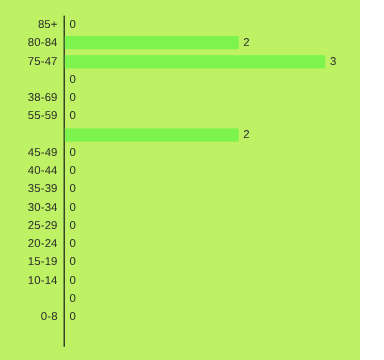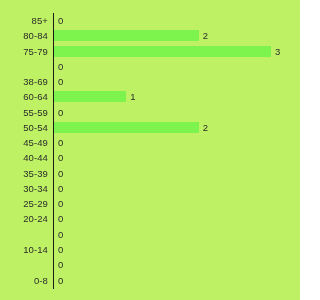--- a/index.html
+++ b/index.html
@@ -86,52 +86,44 @@
           </div>
         </div>
         <div class="row">
           <div class="cat-label">80-84</div>
           <div class="bar-area">
             <div class="bar" style="width: 144.667px; background: rgb(125, 244, 78);"></div>
             <div class="val-label" style="left: 148.667px;">2</div>
           </div>
         </div>
         <div class="row">
-          <div class="cat-label">75-79</div>
+          <div class="cat-label">75-47</div>
           <div class="bar-area">
             <div class="bar" style="width: 217px; background: rgb(125, 244, 78);"></div>
             <div class="val-label" style="left: 221px;">3</div>
           </div>
         </div>
         <div class="row">
           <div class="bar-area">
             <div class="val-label" style="left: 4px;">0</div>
           </div>
         </div>
         <div class="row">
           <div class="cat-label">38-69</div>
           <div class="bar-area">
             <div class="val-label" style="left: 4px;">0</div>
           </div>
         </div>
         <div class="row">
-          <div class="cat-label">60-64</div>
-          <div class="bar-area">
-            <div class="bar" style="width: 72.3333px; background: rgb(125, 244, 78);"></div>
-            <div class="val-label" style="left: 76.3333px;">1</div>
-          </div>
-        </div>
-        <div class="row">
           <div class="cat-label">55-59</div>
           <div class="bar-area">
             <div class="val-label" style="left: 4px;">0</div>
           </div>
         </div>
         <div class="row">
-          <div class="cat-label">50-54</div>
           <div class="bar-area">
             <div class="bar" style="width: 144.667px; background: rgb(125, 244, 78);"></div>
             <div class="val-label" style="left: 148.667px;">2</div>
           </div>
         </div>
         <div class="row">
           <div class="cat-label">45-49</div>
           <div class="bar-area">
             <div class="val-label" style="left: 4px;">0</div>
           </div>
@@ -160,20 +152,21 @@
             <div class="val-label" style="left: 4px;">0</div>
           </div>
         </div>
         <div class="row">
           <div class="cat-label">20-24</div>
           <div class="bar-area">
             <div class="val-label" style="left: 4px;">0</div>
           </div>
         </div>
         <div class="row">
+          <div class="cat-label">15-19</div>
           <div class="bar-area">
             <div class="val-label" style="left: 4px;">0</div>
           </div>
         </div>
         <div class="row">
           <div class="cat-label">10-14</div>
           <div class="bar-area">
             <div class="val-label" style="left: 4px;">0</div>
           </div>
         </div>

